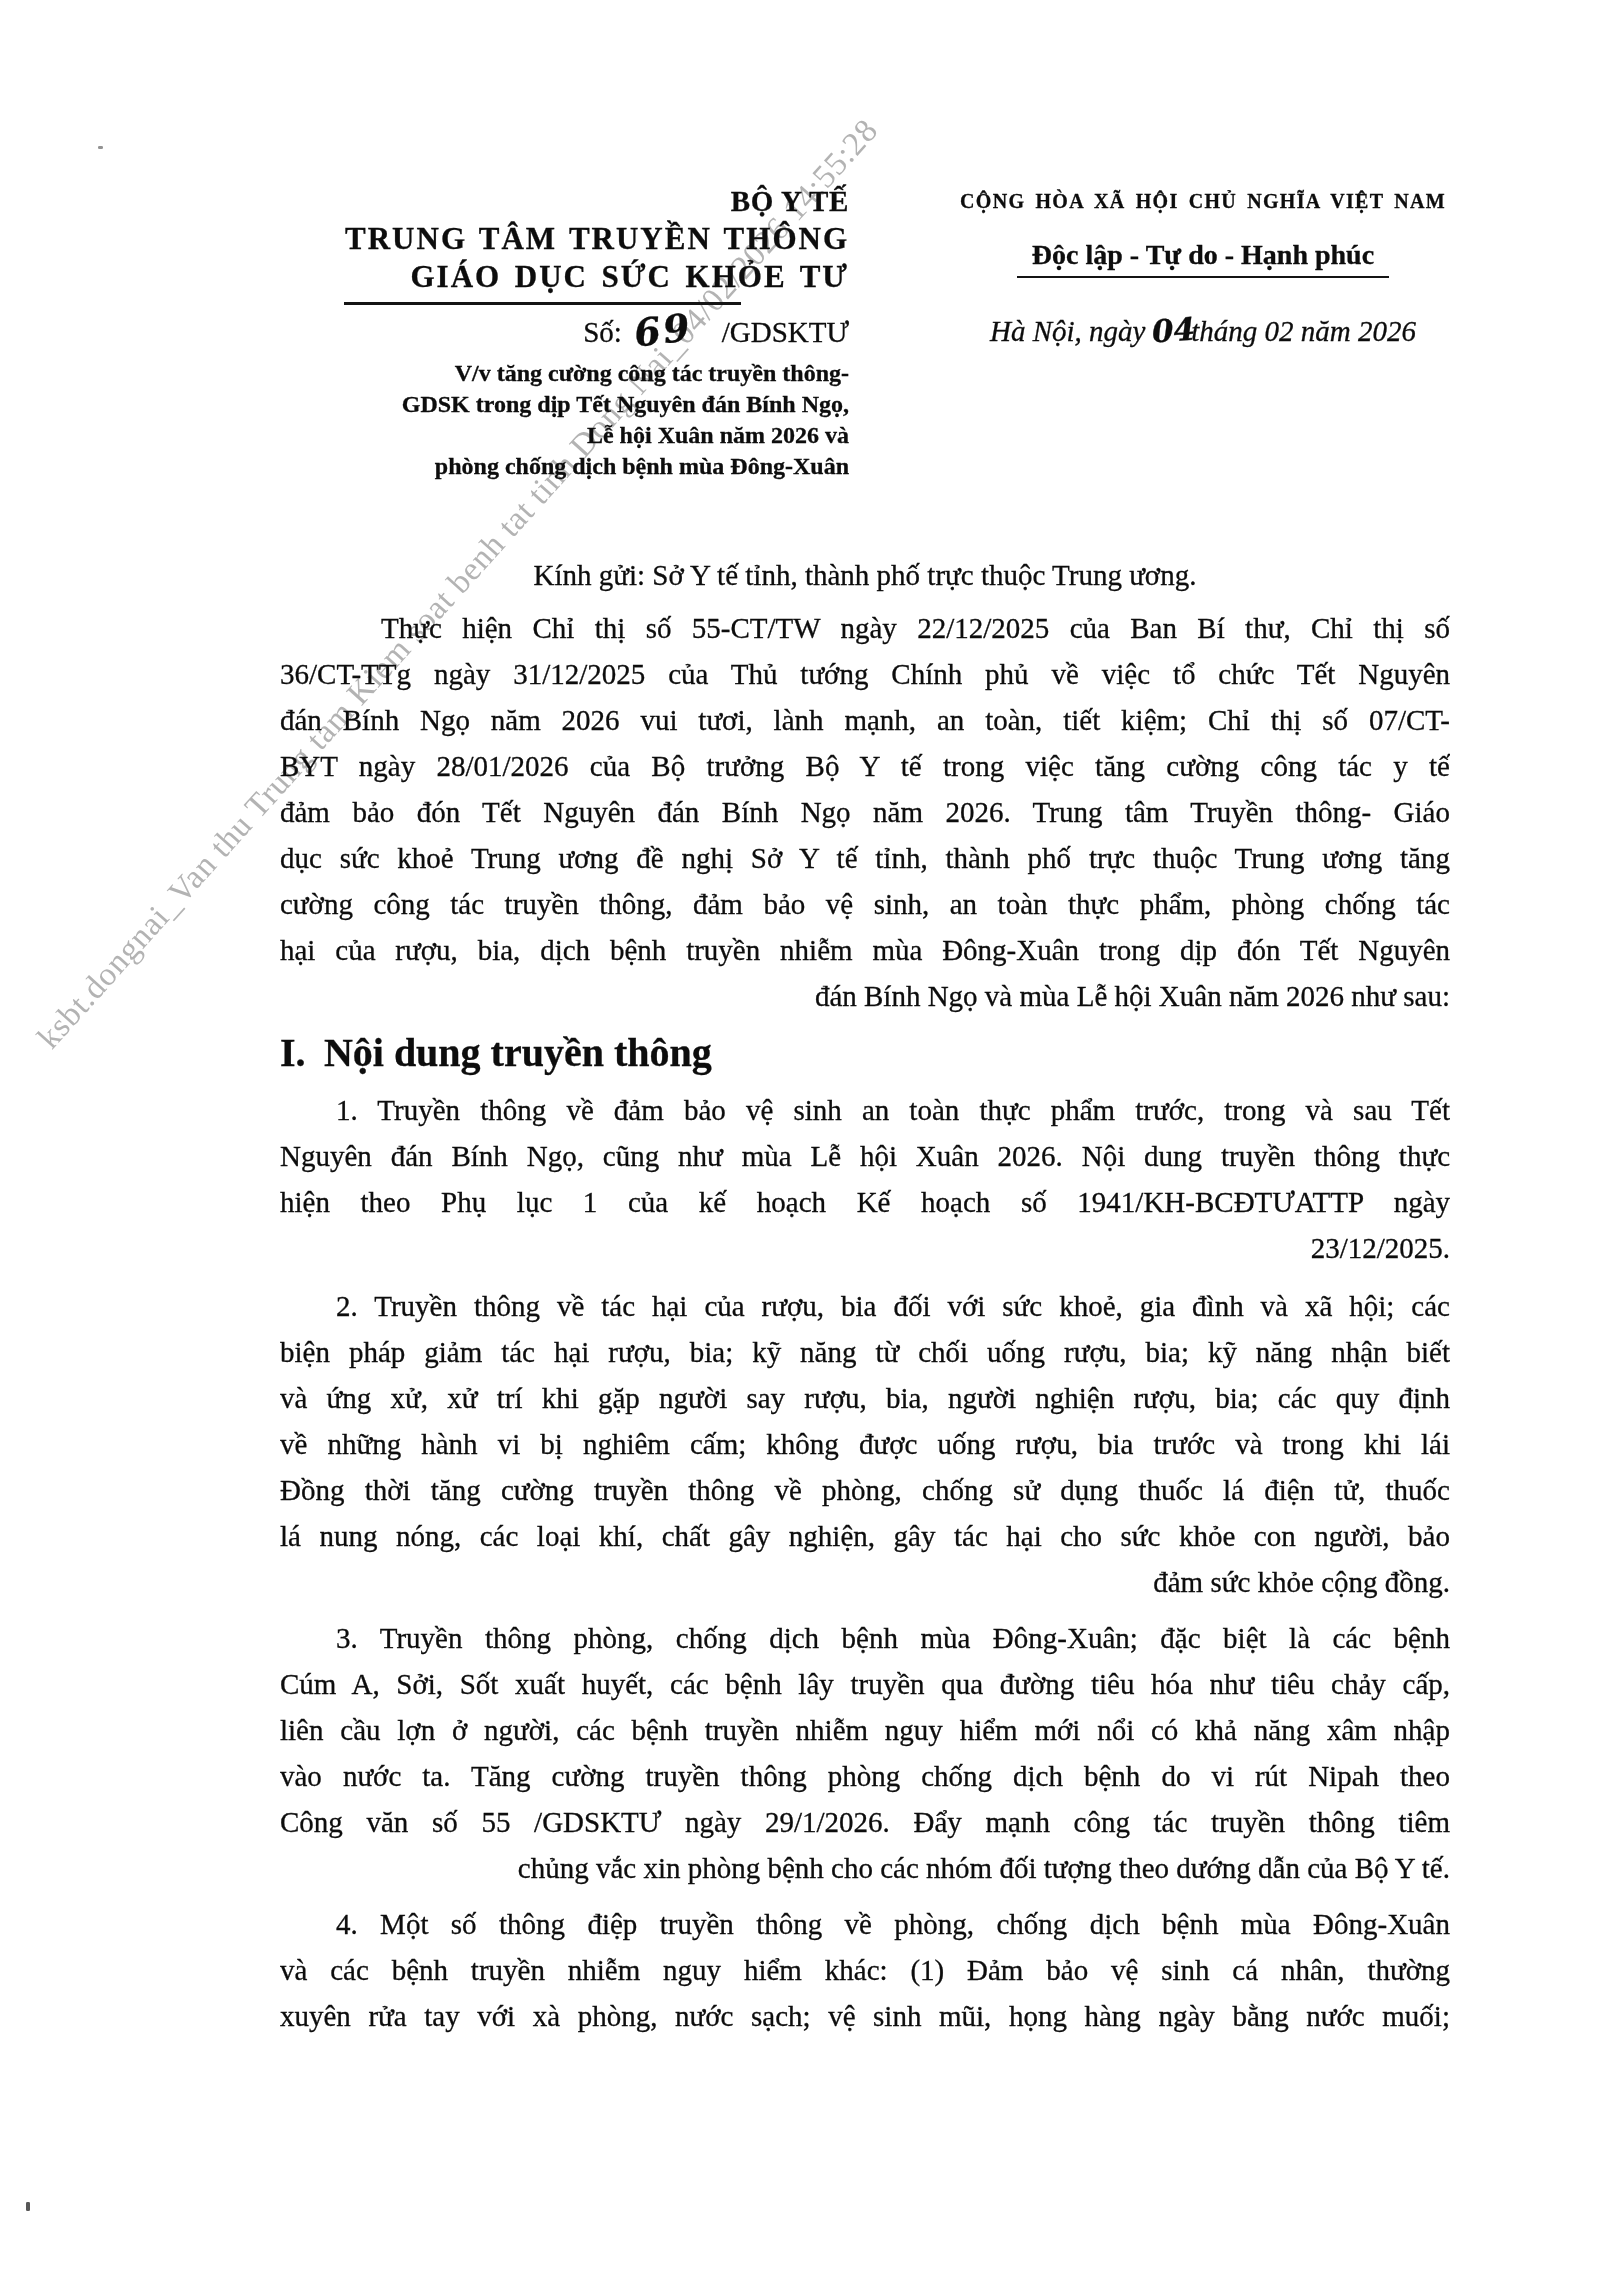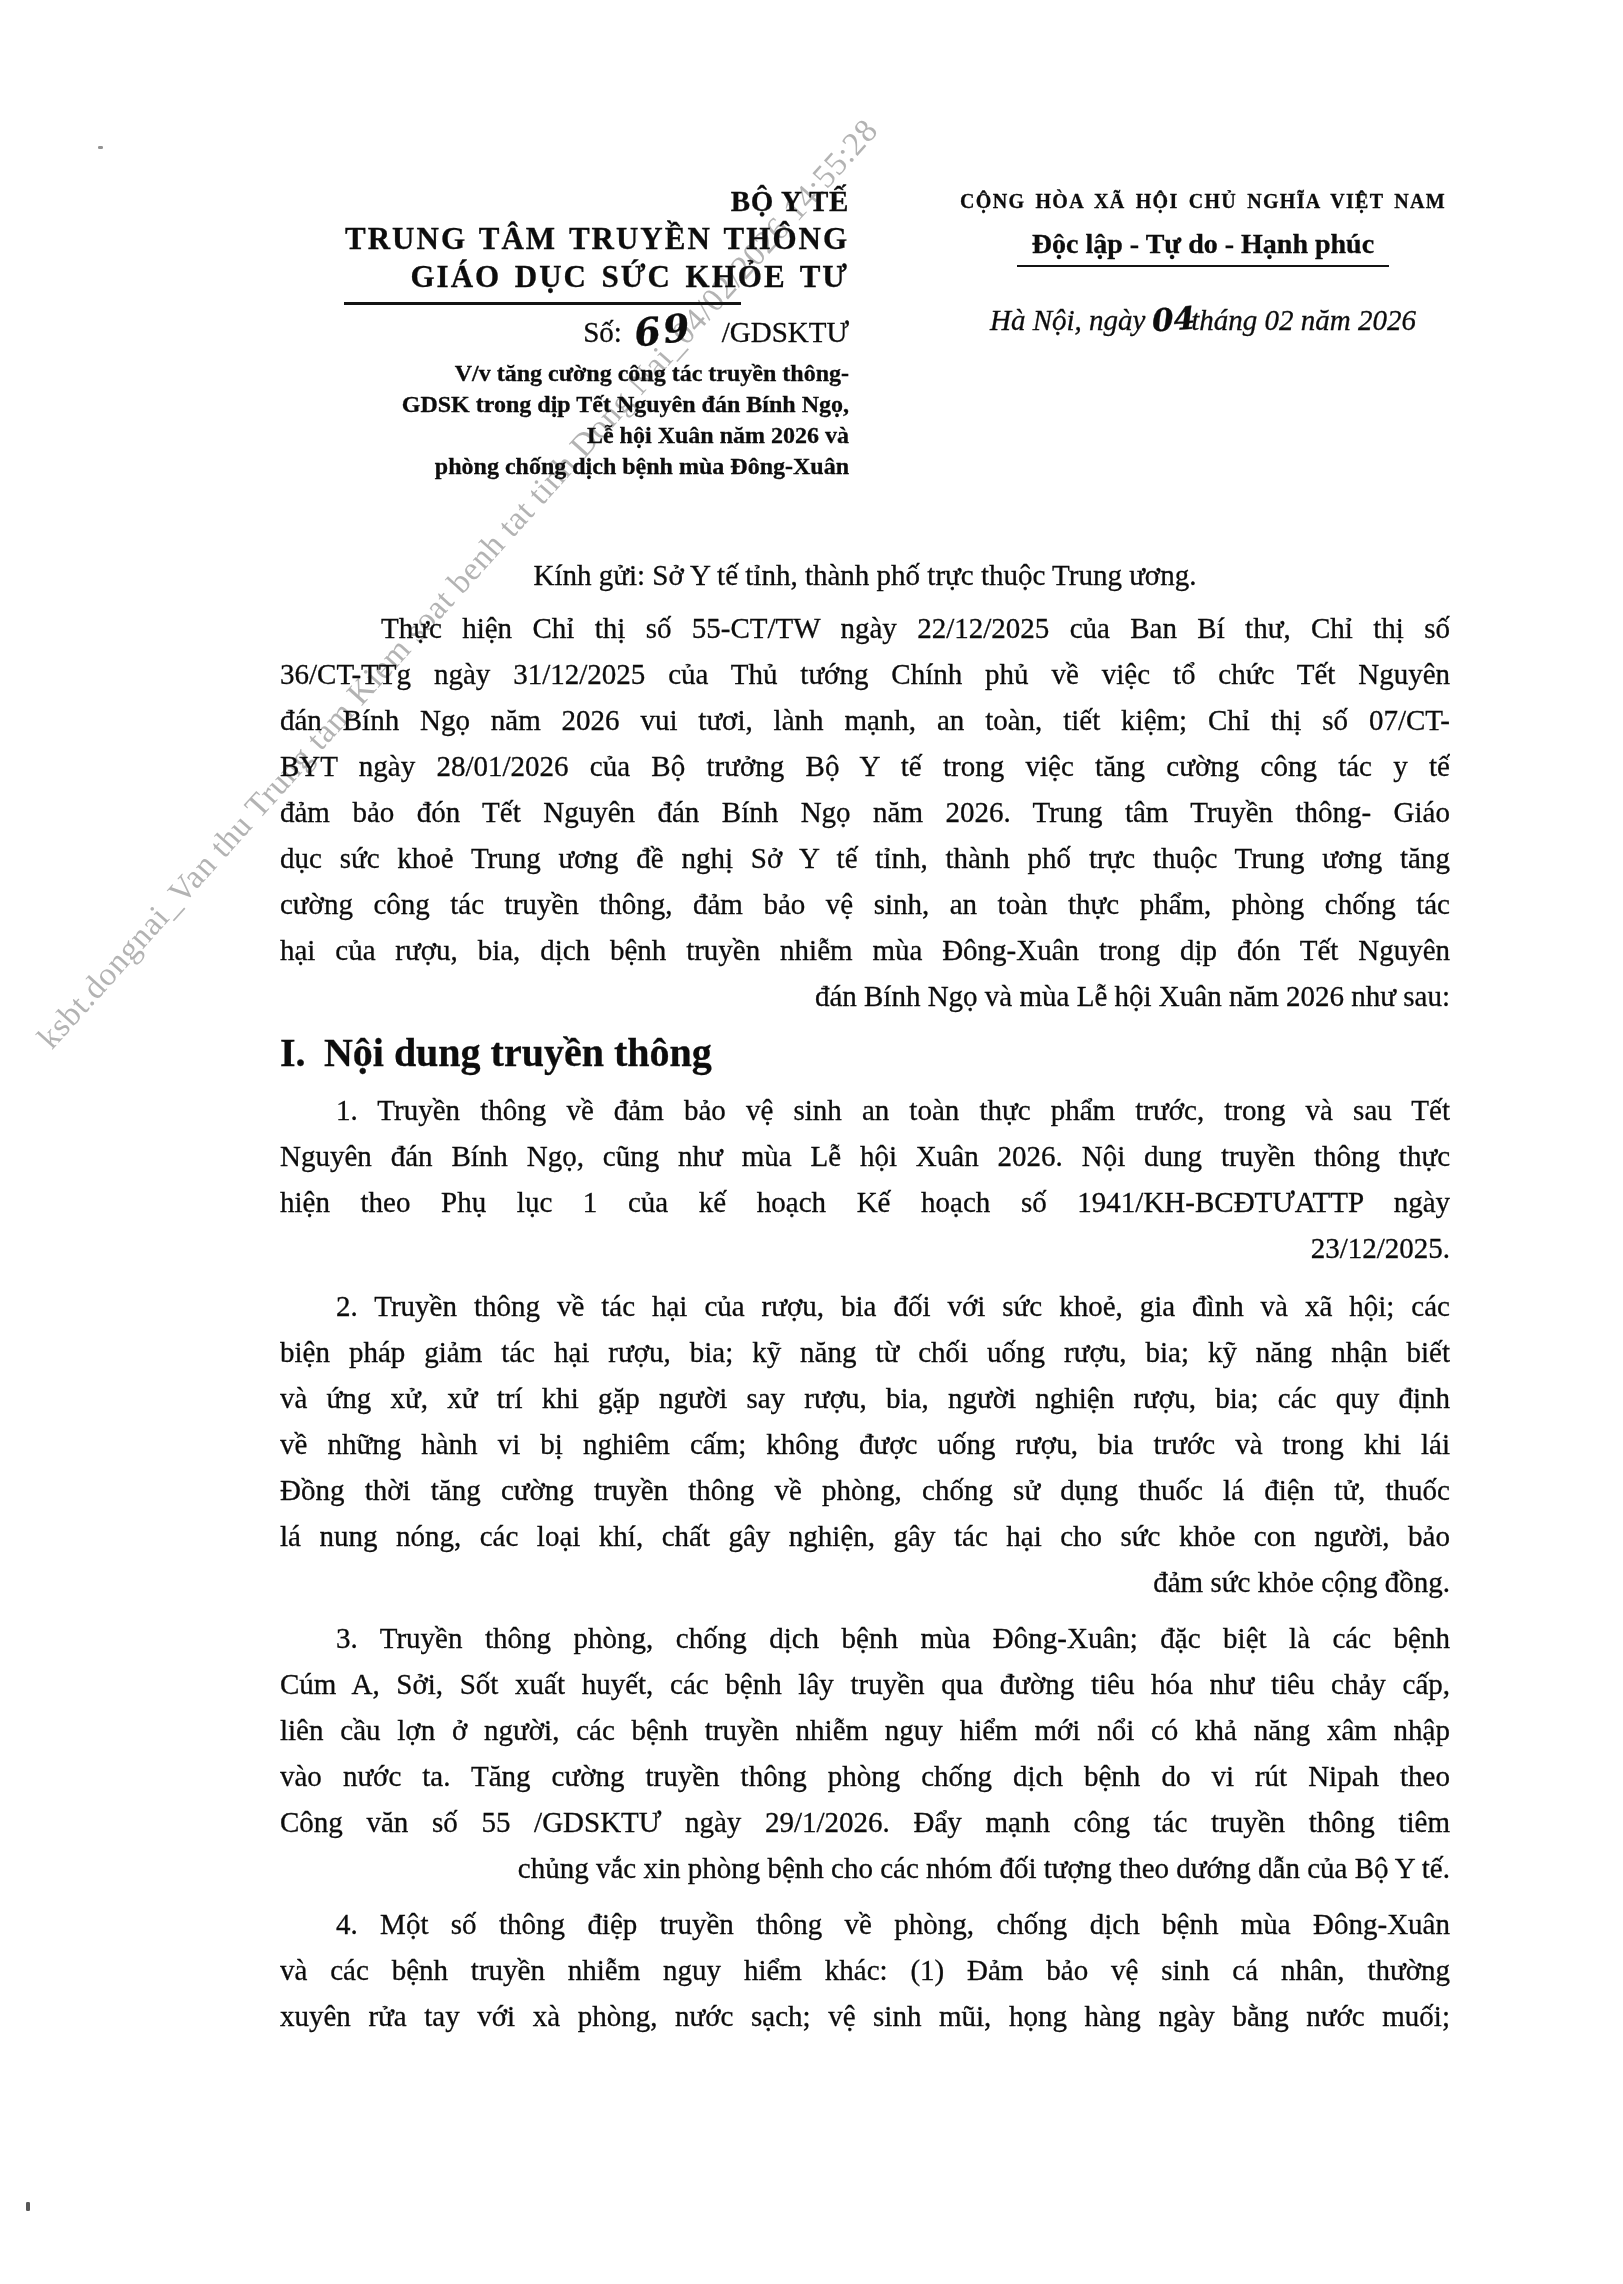--- a/index.html
+++ b/index.html
@@ -43,21 +43,21 @@
     font-size:38px;letter-spacing:2.6px;
     transform:rotate(-7deg) translateY(1.3px);
     margin:0 30px 0 11.8px;
   }
   .subject{margin-top:5.2px;font-size:24px;font-weight:600;line-height:31px;}
   .national{
     position:absolute;left:863px;top:184px;width:680px;
     text-align:center;z-index:2;
   }
   .national-title{font-size:20px;font-weight:700;line-height:35px;letter-spacing:1.3px;word-spacing:3.9px;white-space:nowrap;}
-  .motto-wrap{margin-top:8px;}
+  .motto-wrap{margin-top:19px;}
   .motto{
     display:inline-block;
     font-size:28px;font-weight:700;line-height:33px;
     padding:0 14.4px 5.2px 14.4px;
     border-bottom:2.6px solid #141414;
   }
   .dateline{margin-top:34px;font-style:italic;font-size:29px;line-height:37px;white-space:nowrap;}
   .hand-04{
     display:inline-block;
     font-family:"DejaVu Serif",serif;

